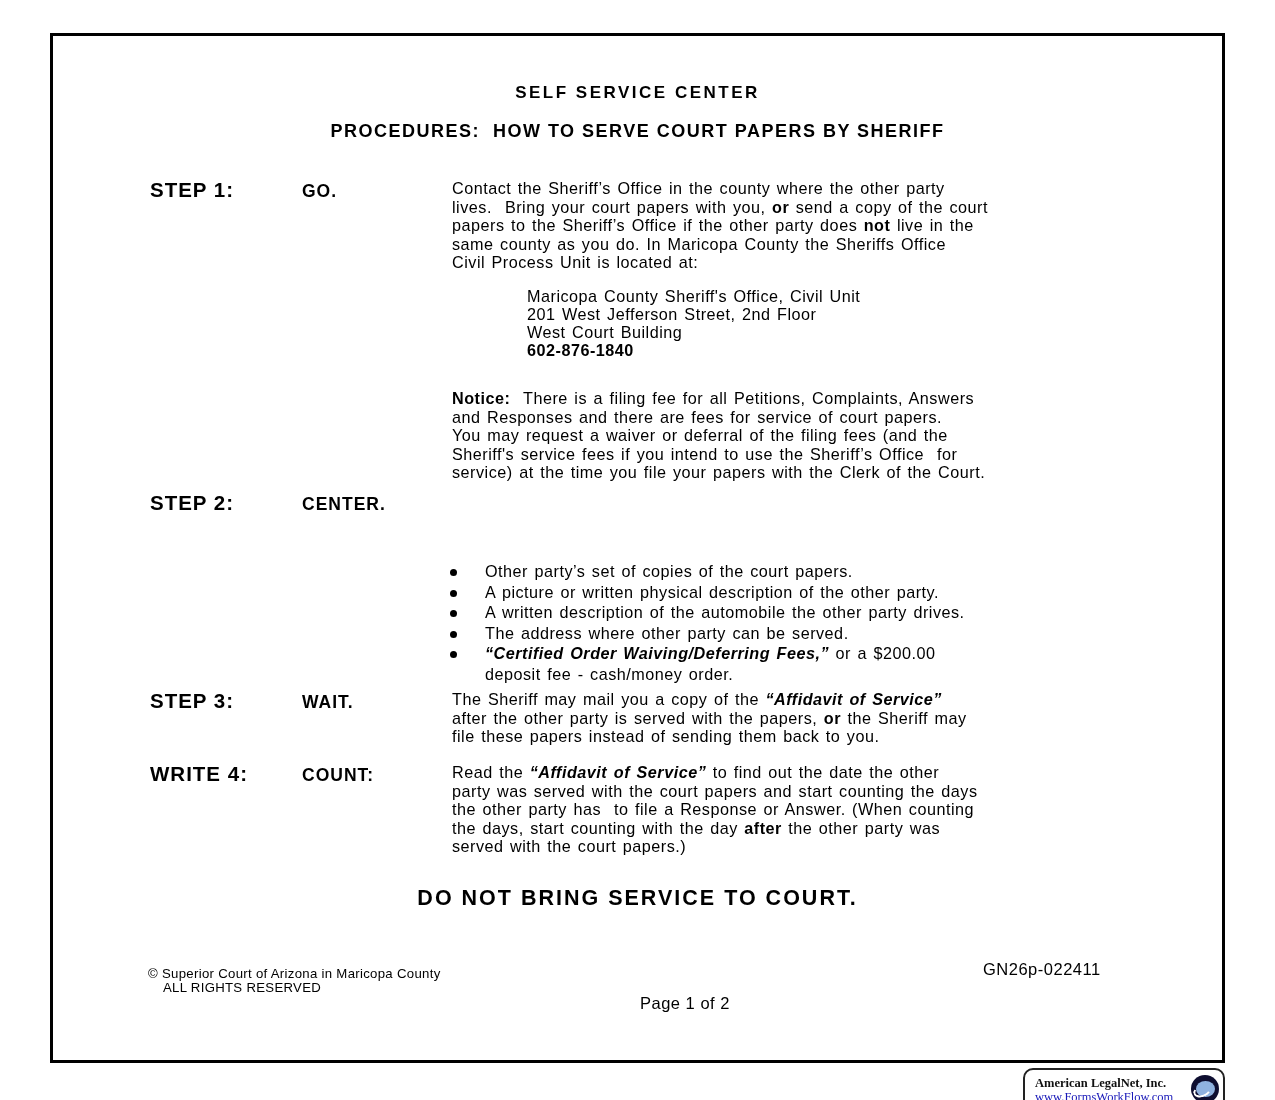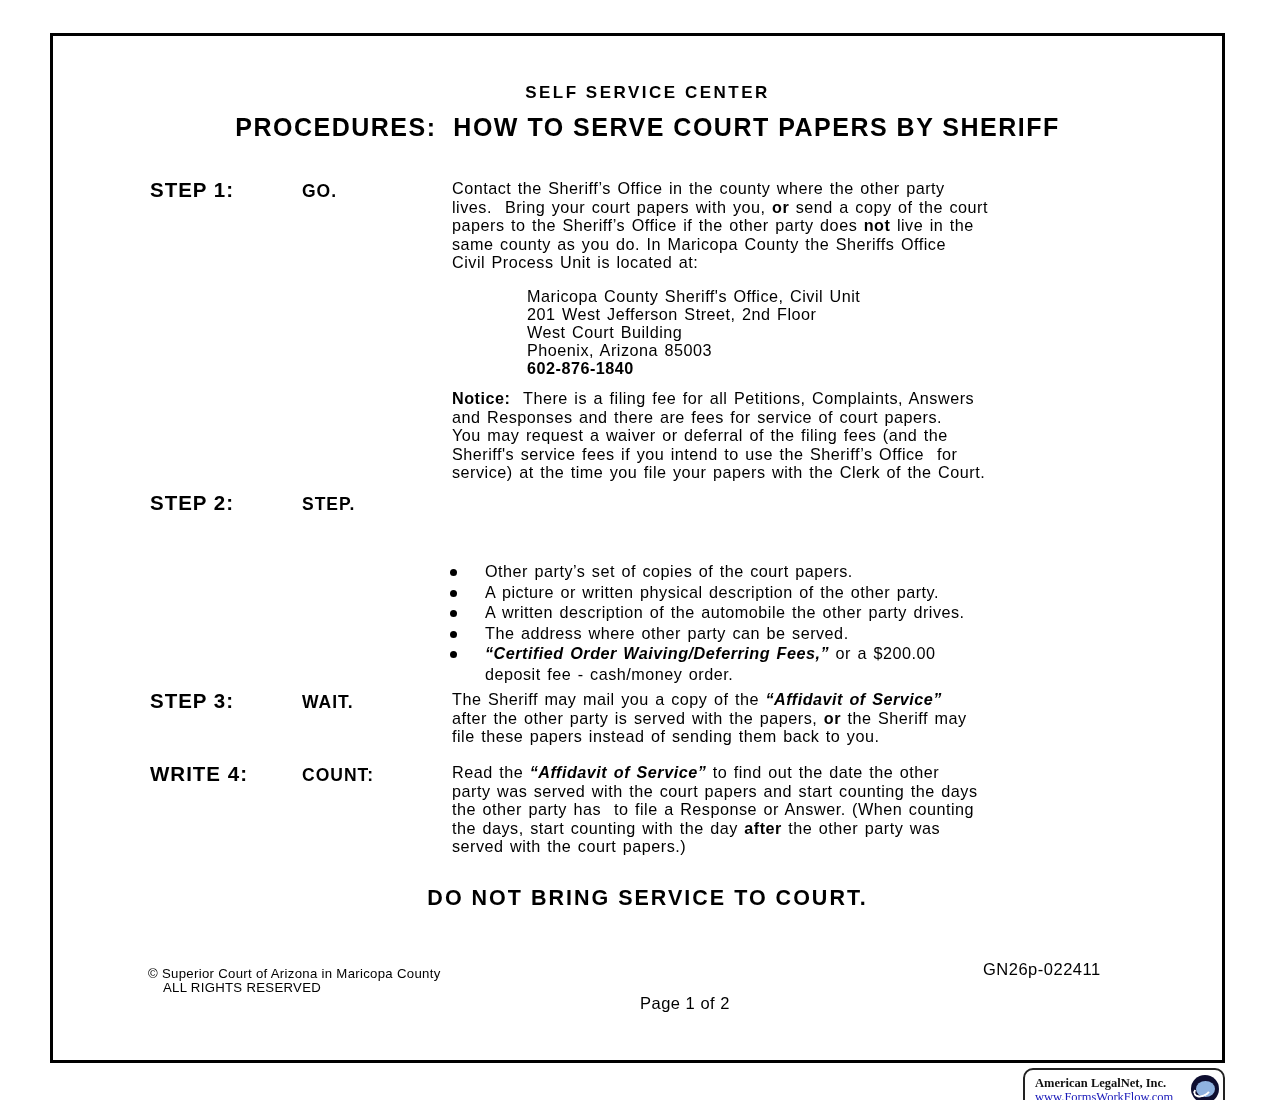--- a/index.html
+++ b/index.html
@@ -4,25 +4,25 @@
 <style>
   html,body{margin:0;padding:0;background:#ffffff;}
   .canvas{
     position:relative;width:1275px;height:1100px;background:#ffffff;
     overflow:hidden;font-family:"Liberation Sans", sans-serif;color:#000;
   }
   .page-border{
     position:absolute;left:50px;top:33px;width:1169px;height:1024px;
     border:3px solid #000;background:#fff;
   }
-  .doc{position:absolute;left:50px;top:33px;width:1175px;height:742px;padding-left:20px;}
+  .doc{position:absolute;left:50px;top:33px;width:1175px;height:742px;}
   .abs{position:absolute;}
   .center{left:0;width:100%;text-align:center;}
   .title1{top:50px;font-size:17px;font-weight:bold;letter-spacing:2.5px;white-space:pre-wrap;}
-  .title2{top:80px;font-size:25px;font-weight:bold;letter-spacing:1.5px;white-space:pre-wrap;}
+  .title2{top:88px;font-size:18px;font-weight:bold;letter-spacing:1.5px;white-space:pre-wrap;}
   .step-label{font-size:20.5px;font-weight:bold;letter-spacing:1px;text-align:center;}
   .step-verb{font-size:17.5px;font-weight:bold;letter-spacing:1px;}
   .body-text{
     font-size:16.2px;line-height:18.5px;letter-spacing:0.5px;word-spacing:1.5px;
     white-space:pre-wrap;width:710px;
   }
   .address{font-size:16.2px;line-height:18px;letter-spacing:0.5px;word-spacing:1.5px;}
   .address .phone{font-weight:bold;}
   .bullets{width:740px;}
   .bullet-row{display:flex;align-items:flex-start;line-height:20.5px;}
@@ -79,32 +79,31 @@
     <div class="abs body-text" style="left:402px;top:146px;"><span>Contact the Sheriff’s Office in the county where the other party
 lives.  Bring your court papers with you, </span><span class="b">or</span><span> send a copy of the court
 papers to the Sheriff’s Office if the other party does </span><span class="b">not</span><span> live in the
 same county as you do. In Maricopa County the Sheriffs Office
 Civil Process Unit is located at:</span></div>
 
     <div class="abs address" style="left:477px;top:254px;">
       <div>Maricopa County Sheriff's Office, Civil Unit</div>
       <div>201 West Jefferson Street, 2nd Floor</div>
       <div>West Court Building</div>
-      <div>Phoenix, Arizona 85003</div>
       <div class="phone">602-876-1840</div>
     </div>
 
     <div class="abs body-text" style="left:402px;top:356px;"><span class="b">Notice:</span><span>  There is a filing fee for all Petitions, Complaints, Answers
 and Responses and there are fees for service of court papers.
 You may request a waiver or deferral of the filing fees (and the
 Sheriff's service fees if you intend to use the Sheriff’s Office  for
 service) at the time you file your papers with the Clerk of the Court.</span></div>
 
     <div class="abs step-label" style="left:100px;top:458px;">STEP 2:</div>
-    <div class="abs step-verb" style="left:252px;top:461px;">STEP.</div>
+    <div class="abs step-verb" style="left:252px;top:461px;">CENTER.</div>
 
     <div class="abs bullets" style="left:398px;top:528px;">
       <div class="bullet-row">
         <div class="bullet-dot"></div>
         <div class="bullet-text"><span>Other party’s set of copies of the court papers.</span></div>
       </div>
       <div class="bullet-row">
         <div class="bullet-dot"></div>
         <div class="bullet-text"><span>A picture or written physical description of the other party.</span></div>
       </div>

